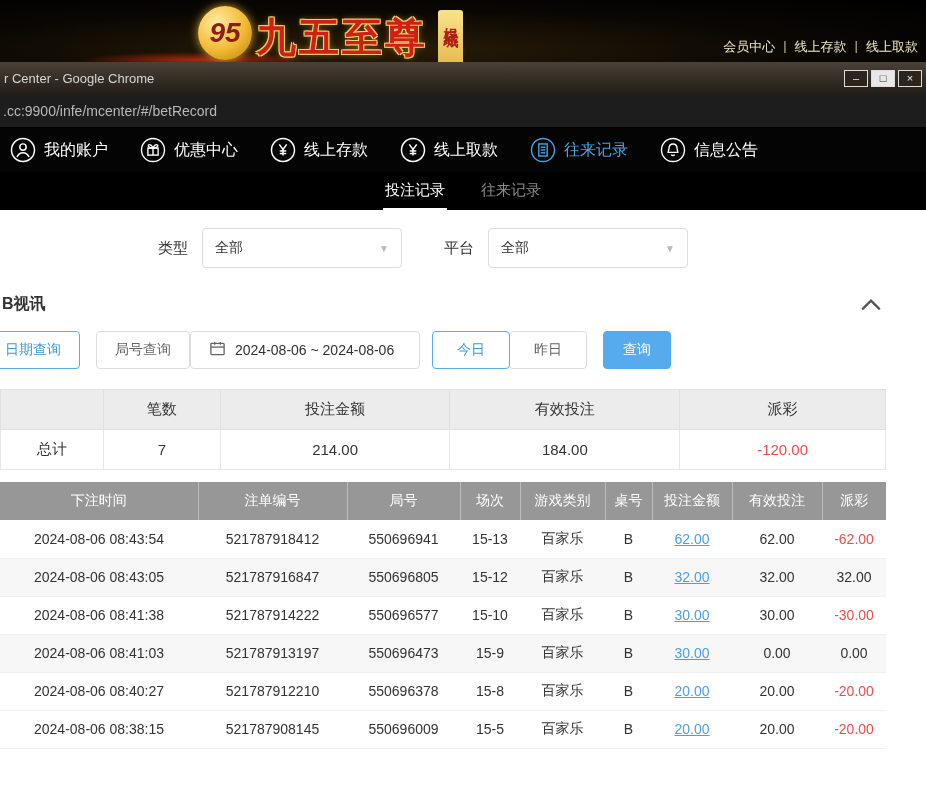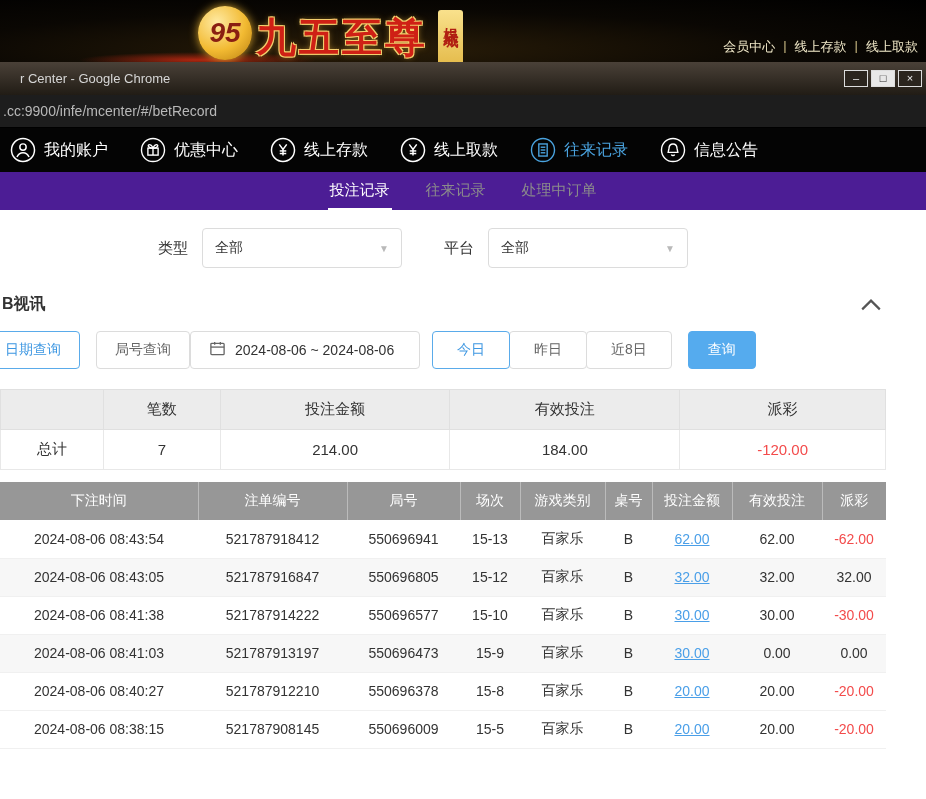--- a/index.html
+++ b/index.html
@@ -37,38 +37,38 @@
     background:linear-gradient(#f9e18c,#d9a627); color:#b01e12;
     font-weight:bold; font-size:15px; letter-spacing:3px; border-radius:3px;
   }
   .top-links { position:absolute; right:8px; top:38px; display:flex; gap:8px; 
     color:#f0e8c8; font-size:13px; z-index:3; white-space:nowrap; }
   .top-links a { color:#f0e8c8; text-decoration:none; cursor:pointer; }
   .top-links .sep { color:#cdbd85; }
   .titlebar {
     position:absolute; top:62px; left:0; right:0; height:33px; z-index:10;
     background:linear-gradient(#4a4138,#211c15);
-    display:flex; align-items:center; color:#d6d6d6; font-size:13px; padding-left:20px;
+    display:flex; align-items:center; color:#d6d6d6; font-size:13px; padding-left:4px;
   }
   .win-buttons { position:absolute; right:4px; top:8px; display:flex; gap:3px; }
   .win-btn { width:24px; height:17px; border:1px solid #ddd; background:#2b251e; color:#eee;
     font-size:11px; line-height:14px; text-align:center; cursor:pointer; }
   .win-btn.max { background:#e8e8e8; color:#222; }
   .urlbar {
     position:absolute; top:95px; left:0; right:0; height:33px; z-index:10;
     background:#1d1d1d; display:flex; align-items:center;
     color:#b8b8b8; font-size:14px; padding-left:3px; border-bottom:1px solid #000;
   }
   
   .nav { height:44px; background:#040404; display:flex; align-items:center; padding-left:10px; gap:32px; }
   .nav-item { display:flex; align-items:center; gap:8px; color:#fff; font-size:16px; cursor:pointer; white-space:nowrap; }
   .nav-item svg { width:26px; height:26px; display:block; }
   .nav-item.active { color:#4aa3df; }
   
-  .subtabs { height:38px; background:#4c1d95; display:flex; align-items:stretch; justify-content:center; gap:32px; }
+  .subtabs { height:38px; background:#000000; display:flex; align-items:stretch; justify-content:center; gap:32px; }
   .subtab { color:#8b8b8b; font-size:15px; line-height:36px; cursor:pointer; border-bottom:2px solid transparent; padding:0 2px; }
   .subtab.active { color:#fff; border-bottom-color:#fff; }
   
   .filter-row { display:flex; align-items:center; margin:18px 0 0 158px; }
   .filter-label { font-size:15px; color:#333; margin-right:14px; }
   .select {
     width:200px; height:40px; border:1px solid #dcdcdc; border-radius:4px; background:#fff;
     display:flex; align-items:center; justify-content:space-between; padding:0 12px;
     font-size:14px; color:#333; cursor:pointer;
   }
@@ -217,21 +217,20 @@
           <path d="M12.3 18.8a1.8 1.8 0 0 0 3.4 0"></path>
         </svg>
     </span>
     <span>信息公告</span>
   </div>
 </div>
 
 <div class="subtabs">
   <div class="subtab active">投注记录</div>
   <div class="subtab">往来记录</div>
-  <div class="subtab">处理中订单</div>
 </div>
 
 <div class="filter-row">
   <span class="filter-label">类型</span>
   <div class="select">
     <span>全部</span>
     <span class="caret">▼</span>
   </div>
   <div class="filter-group2">
     <span class="filter-label">平台</span>
@@ -261,21 +260,20 @@
           <line x1="2" y1="7.5" x2="16" y2="7.5"></line>
           <line x1="6" y1="2" x2="6" y2="5"></line>
           <line x1="12" y1="2" x2="12" y2="5"></line>
         </svg>
     </span>
     <span>2024-08-06 ~ 2024-08-06</span>
   </div>
   <div class="seg">
     <div class="btn blue-outline">今日</div>
     <div class="btn">昨日</div>
-    <div class="btn">近8日</div>
   </div>
   <div class="btn search-btn">查询</div>
 </div>
 
 <table class="summary-table">
   <colgroup>
       <col style="width:103px">
       <col style="width:117px">
       <col style="width:230px">
       <col style="width:230px">

